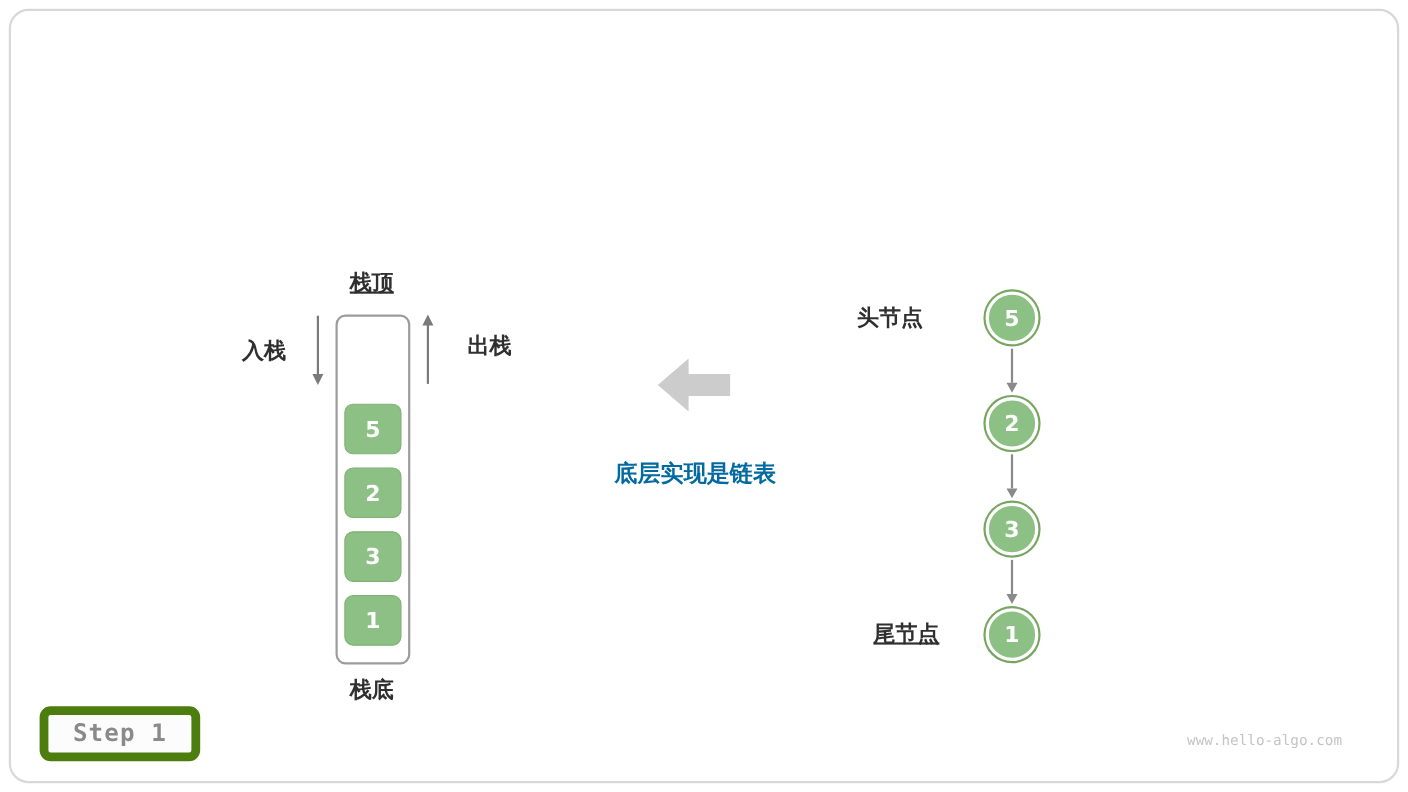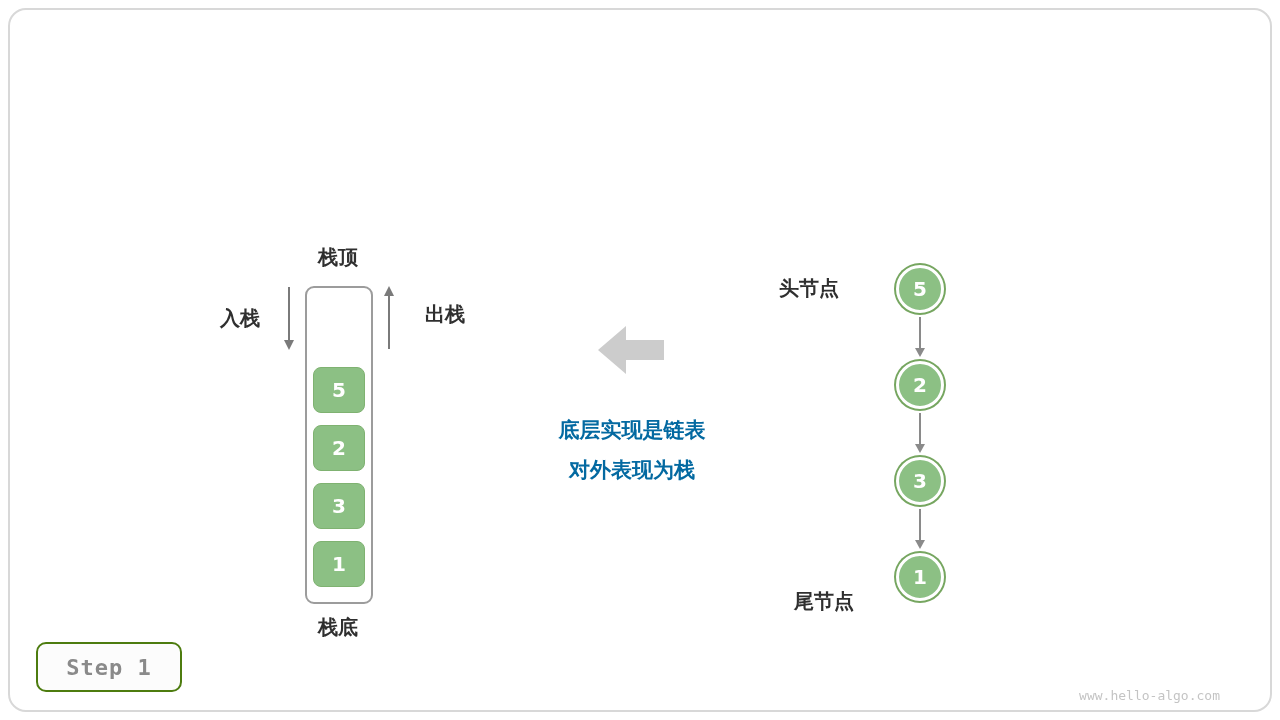--- a/index.html
+++ b/index.html
@@ -115,50 +115,50 @@
     width: 0; height: 0;
     border-left: 5px solid transparent;
     border-right: 5px solid transparent;
     border-top: 9px solid #8a8a8a;
   }
   
   .step-box {
     position: absolute;
     left: 36px; top: 642px;
     width: 146px; height: 50px;
-    border: 2px solid #4d7c0f;
+    border: 8px solid #4d7c0f;
     border-radius: 10px;
     background: #fcfcfc;
     box-sizing: border-box;
     display: flex;
     align-items: center;
     justify-content: center;
     color: #8a8a8a;
     font-family: "DejaVu Sans Mono", "Liberation Mono", monospace;
     font-weight: bold;
     font-size: 22px;
     letter-spacing: 1px;
   }
   .watermark {
     position: absolute;
-    left: 1040px; top: 688px;
+    left: 1040px; top: 666px;
     width: 180px;
     text-align: right;
     color: #c4c4c4;
     font-family: "DejaVu Sans Mono", "Liberation Mono", monospace;
     font-size: 13px;
   }
 </style>
 </head>
 <body>
 
 <div class="canvas">
   <div class="frame"></div>
 
-  <div class="label-dark" style="left:288px; top:244px; width:100px;">栈顶</div>
+  <div class="label-dark" style="left:288px; top:244px; width:100px;text-decoration:underline;">栈顶</div>
 
   <div class="stack-container"></div>
 
   <div class="label-dark" style="left:210px; top:305px; width:60px;">入栈</div>
   <div class="vline" style="left:288px; top:287px; height:54px;"></div>
   <div class="head-down" style="left:284px; top:340px;"></div>
 
   <div class="label-dark" style="left:415px; top:301px; width:60px;">出栈</div>
   <div class="head-up" style="left:384px; top:286px;"></div>
   <div class="vline" style="left:388px; top:295px; height:54px;"></div>
@@ -169,25 +169,24 @@
   <div class="stack-item" style="top:541px;">1</div>
 
   <div class="label-dark" style="left:288px; top:614px; width:100px;">栈底</div>
 
   <svg class="big-arrow" width="66" height="48" viewBox="0 0 66 48">
     <polygon points="0,24 28,0 28,14 66,14 66,34 28,34 28,48" fill="#cccccc"></polygon>
   </svg>
 
   <div class="annotation">
     <div>底层实现是链表</div>
-    <div>对外表现为栈</div>
   </div>
 
   <div class="label-dark" style="left:764px; top:275px; width:90px; text-align:center;">头节点</div>
-  <div class="label-dark" style="left:764px; top:588px; width:90px; text-align:right;">尾节点</div>
+  <div class="label-dark" style="left:764px; top:563px; width:90px; text-align:right;text-decoration:underline;">尾节点</div>
 
   <div class="ll-node" style="left:896px; top:265px;">5</div>
   <div class="ll-node" style="left:896px; top:361px;">2</div>
   <div class="ll-node" style="left:896px; top:457px;">3</div>
   <div class="ll-node" style="left:896px; top:553px;">1</div>
 
   <div class="ll-line" style="left:919px; top:317px; height:31px;"></div>
   <div class="ll-head" style="left:915px; top:348px;"></div>
 
   <div class="ll-line" style="left:919px; top:413px; height:31px;"></div>

